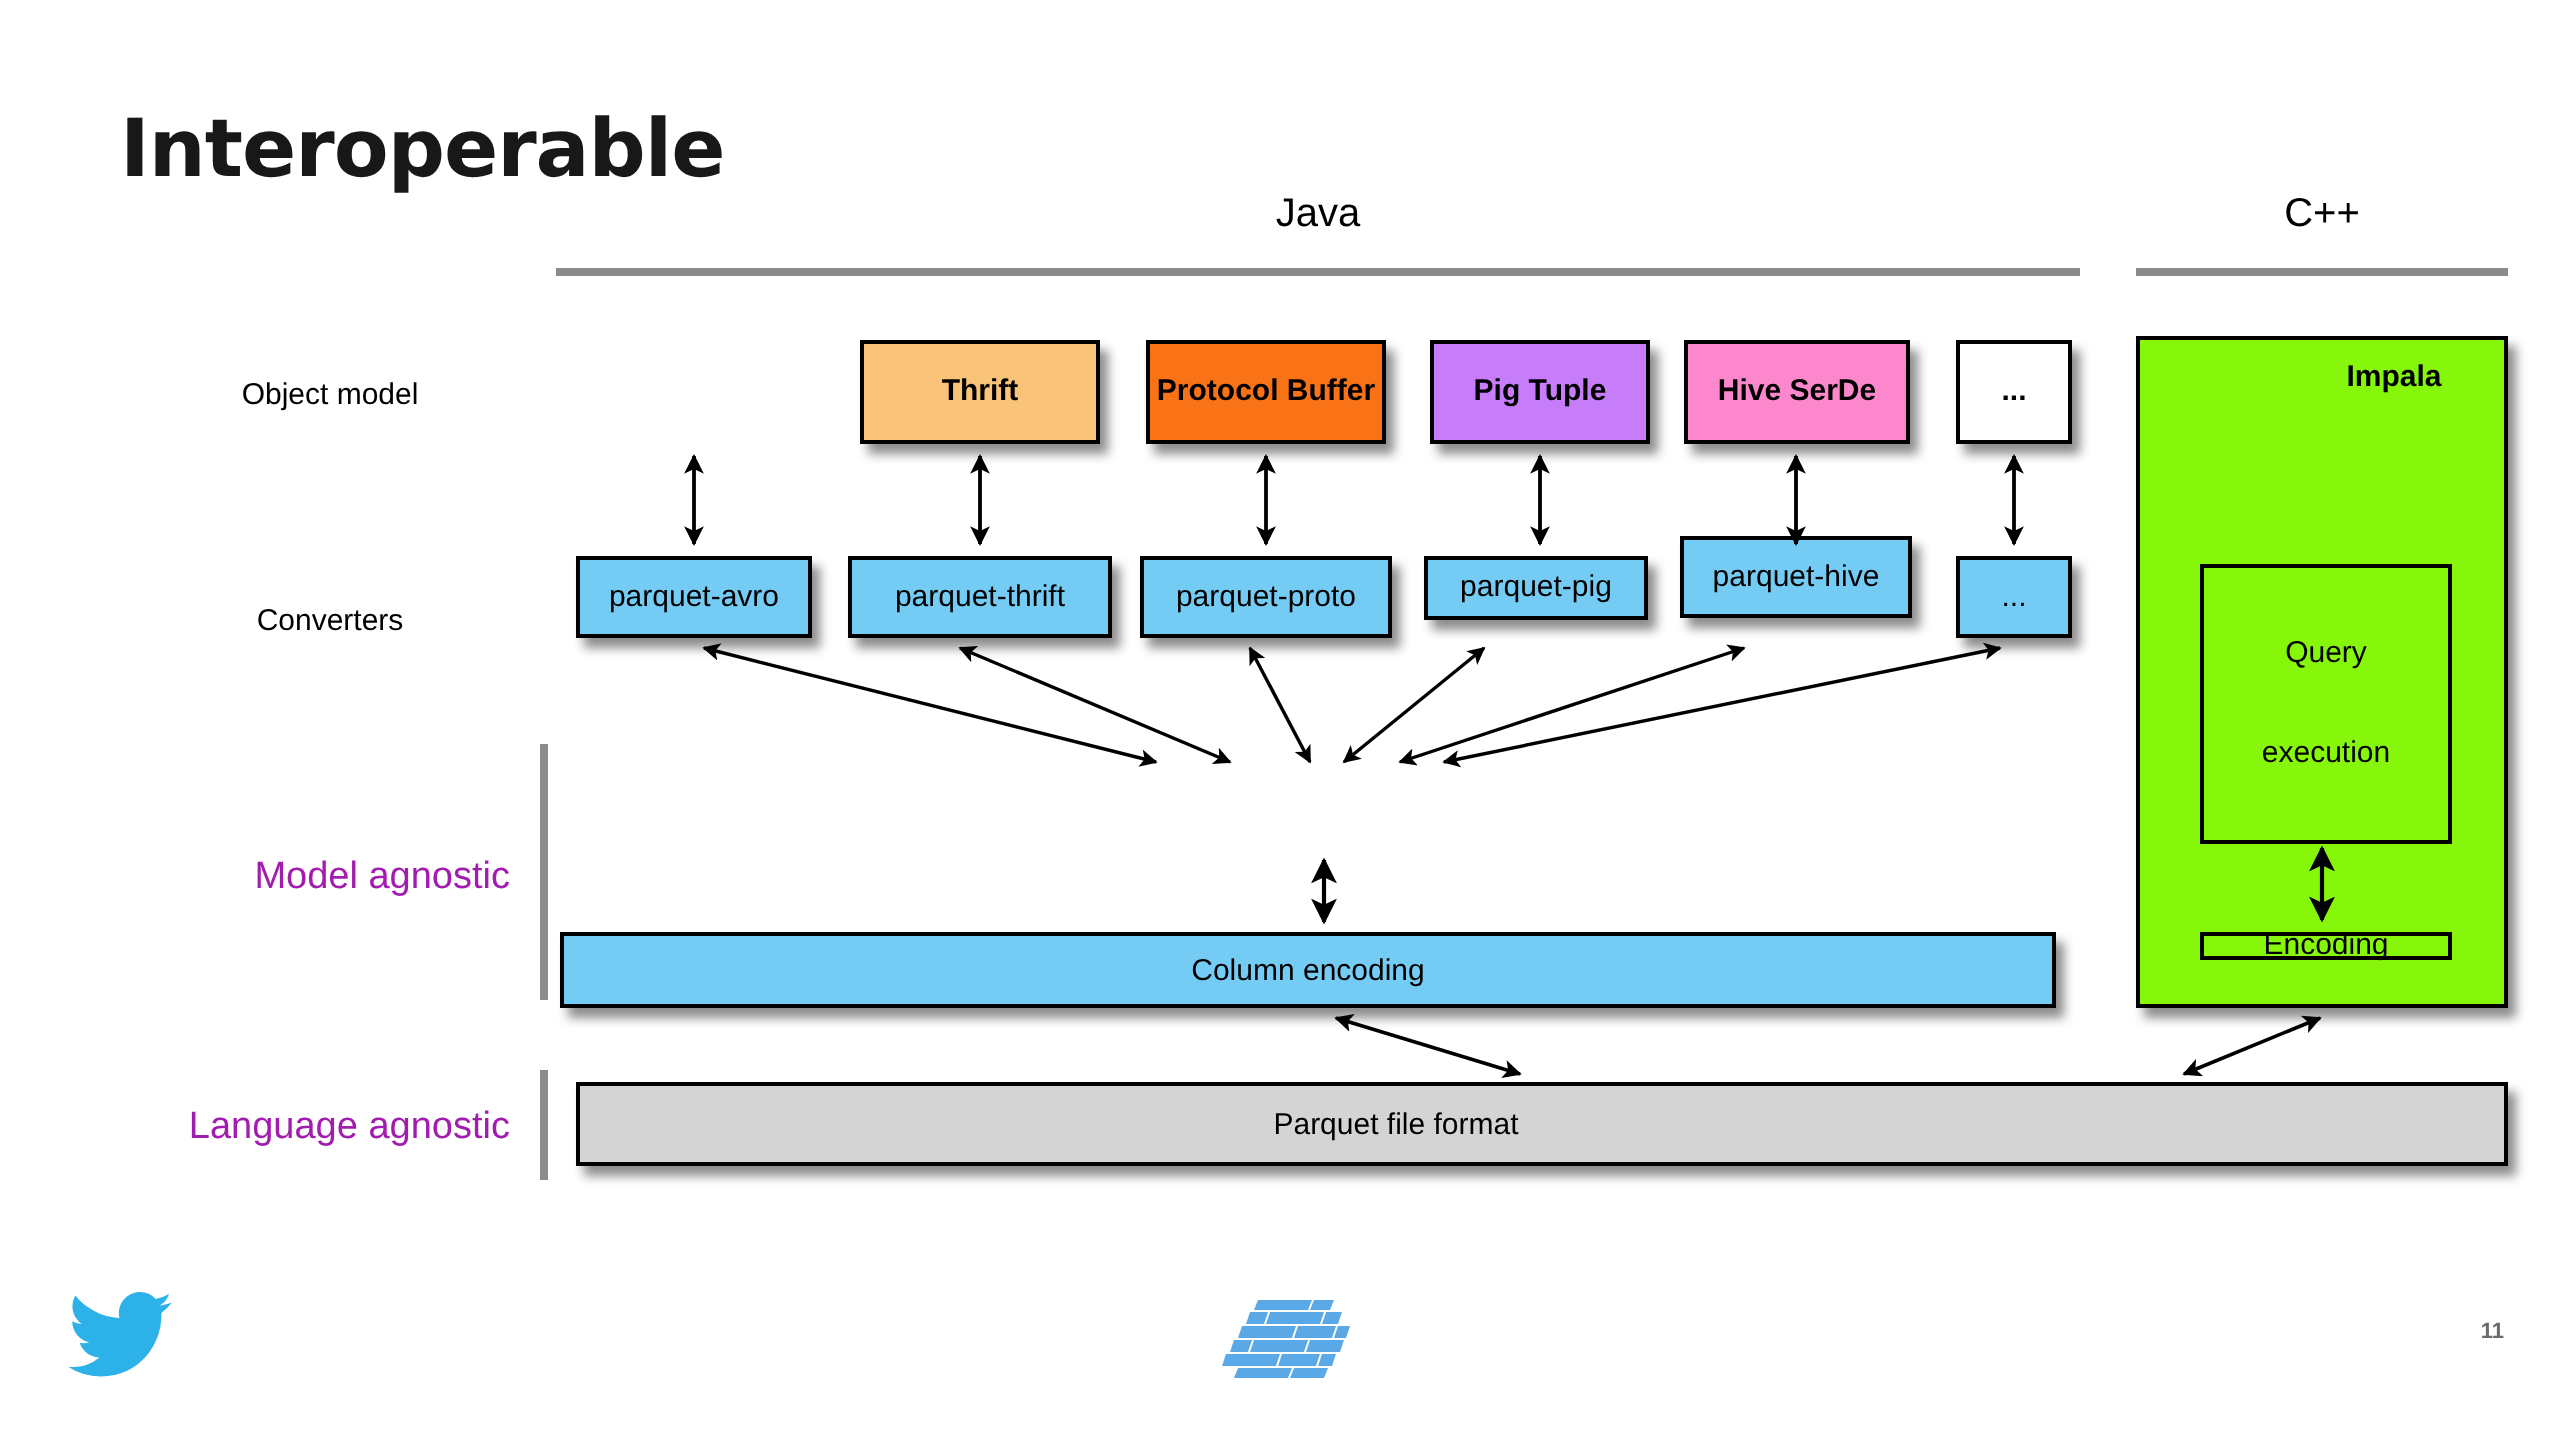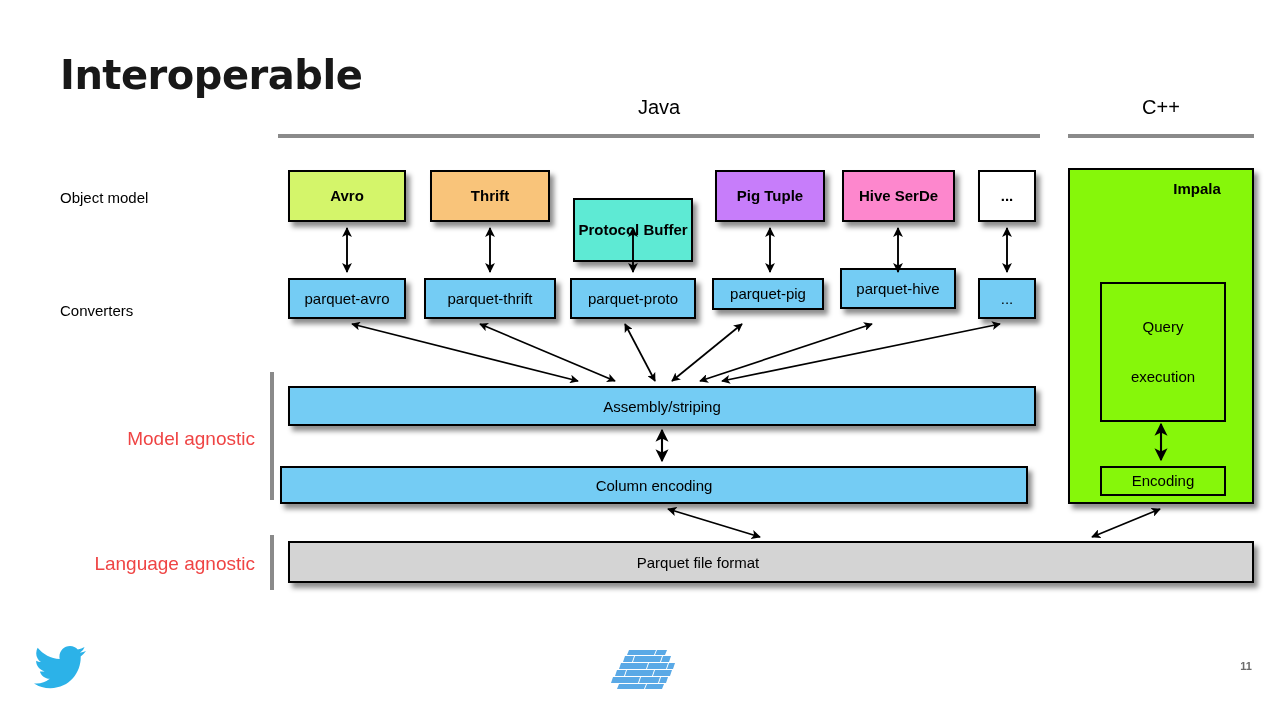--- a/index.html
+++ b/index.html
@@ -72,29 +72,29 @@
     align-items: center;
     justify-content: center;
     font-size: 15px;
     box-shadow: 4px 5px 5px rgba(0,0,0,0.45);
     color: #000;
   }
 
   
   .row-label {
     position: absolute;
-    text-align: left;
+    text-align: center;
     font-size: 15px;
     color: #000;
   }
   .big-label {
     position: absolute;
     text-align: right;
     font-size: 19px;
-    color: #ef4444;
+    color: #a21caf;
   }
   .vbar {
     position: absolute;
     width: 4px;
     background: #8a8a8a;
   }
 
   
   .impala-panel {
     position: absolute;
@@ -159,27 +159,24 @@
 
   <div class="row-label" style="left:60px; top:189px; width:210px;">Object model</div>
   <div class="row-label" style="left:60px; top:302px; width:210px;">Converters</div>
 
   <div class="big-label" style="left:50px; top:428px; width:205px;">Model agnostic</div>
   <div class="vbar" style="left:270px; top:372px; height:128px;"></div>
 
   <div class="big-label" style="left:30px; top:553px; width:225px;">Language agnostic</div>
   <div class="vbar" style="left:270px; top:535px; height:55px;"></div>
 
-  <div class="box om" style="left:288px; top:170px; width:118px; height:52px; background:#d4f56a;">
-    <span>Avro</span>
-  </div>
   <div class="box om" style="left:430px; top:170px; width:120px; height:52px; background:#f9c47a;">
     <span>Thrift</span>
   </div>
-  <div class="box om" style="left:573px; top:170px; width:120px; height:64px; background:#5eead4;margin-top:28px;">
+  <div class="box om" style="left:573px; top:170px; width:120px; height:52px; background:#f97316;">
     <span>Protocol Buffer</span>
   </div>
   <div class="box om" style="left:715px; top:170px; width:110px; height:52px; background:#c77dfa;">
     <span>Pig Tuple</span>
   </div>
   <div class="box om" style="left:842px; top:170px; width:113px; height:52px; background:#fd87cd;">
     <span>Hive SerDe</span>
   </div>
   <div class="box om" style="left:978px; top:170px; width:58px; height:52px; background:#ffffff;">
     <span>...</span>
@@ -197,40 +194,37 @@
   <div class="box conv" style="left:712px; top:278px; width:112px; height:32px; background:#74ccf4;">
     <span>parquet-pig</span>
   </div>
   <div class="box conv" style="left:840px; top:268px; width:116px; height:41px; background:#74ccf4;">
     <span>parquet-hive</span>
   </div>
   <div class="box conv" style="left:978px; top:278px; width:58px; height:41px; background:#74ccf4;">
     <span>...</span>
   </div>
 
-  <div class="wide" style="left:288px; top:386px; width:748px; height:40px; background:#74ccf4;">
-    <span>Assembly/striping</span>
-  </div>
   <div class="wide" style="left:280px; top:466px; width:748px; height:38px; background:#74ccf4;">
     <span>Column encoding</span>
   </div>
 
   <div class="wide" style="left:288px; top:541px; width:966px; height:42px; background:#d4d4d4;">
     <span style="position:absolute; left:0; width:960px; text-align:center; transform:translateX(-72px);">Parquet file format</span>
   </div>
 
   <div class="impala-panel" style="left:1068px; top:168px; width:186px; height:336px; background:#86f70a;">
     <div class="impala-title" style="top:10px;padding-left:36px;">Impala</div>
 
     <div class="inner-box" style="left:30px; top:112px; width:126px; height:140px; background:#86f70a; flex-direction:column;gap:32px;">
       <span>Query</span>
       <span>execution</span>
     </div>
 
-    <div class="inner-box" style="left:30px; top:296px; width:126px; height:30px; background:#86f70a;">
+    <div class="inner-box" style="left:30px; top:296px; width:126px; height:14px; background:#86f70a;">
       <span>Encoding</span>
     </div>
   </div>
 
   <svg id="arrows" viewBox="0 0 1280 720" xmlns="http://www.w3.org/2000/svg">
     <defs>
       <marker id="ah" viewBox="0 0 10 10" refX="9" refY="5" markerWidth="5.2" markerHeight="5.2" orient="auto-start-reverse">
         <path d="M 0 0 L 10 5 L 0 10 L 2.4 5 z" fill="#000"></path>
       </marker>
       <marker id="ah2" viewBox="0 0 10 10" refX="9" refY="5" markerWidth="6.2" markerHeight="6.2" orient="auto-start-reverse">

